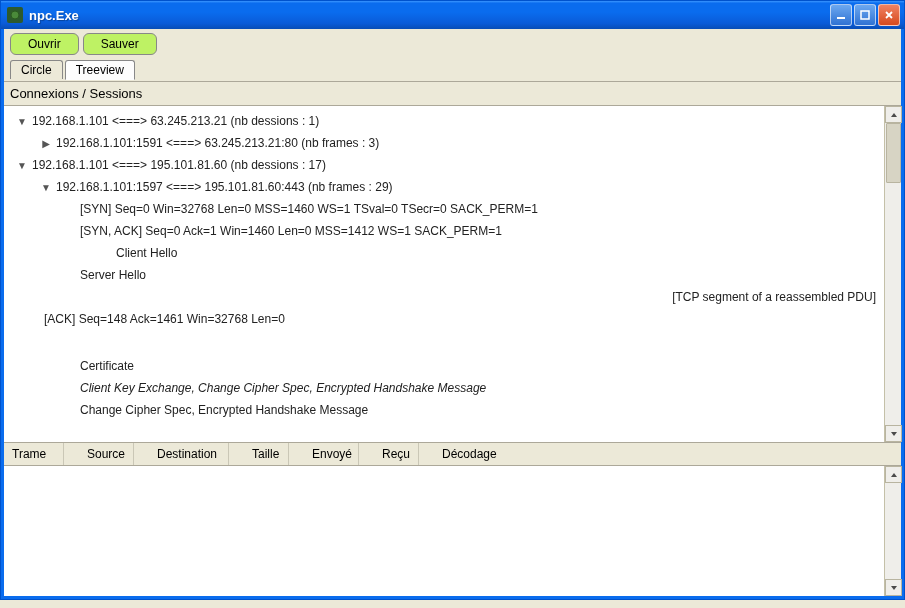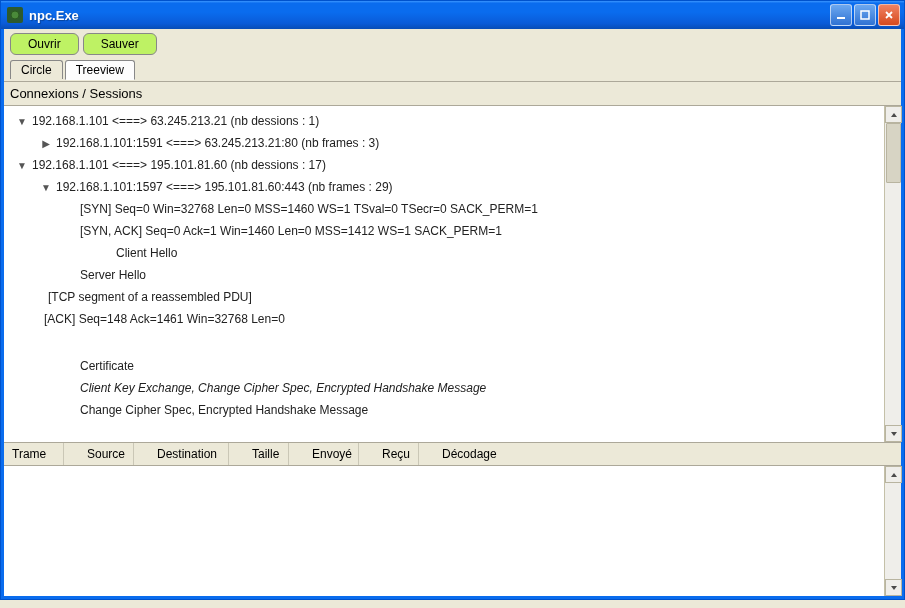--- a/index.html
+++ b/index.html
@@ -137,21 +137,21 @@
             <span>[SYN, ACK] Seq=0 Ack=1 Win=1460 Len=0 MSS=1412 WS=1 SACK_PERM=1</span>
           </div>
           <div class="node" style="padding-left: 60px; margin-left: 36px;">
             <span class="leaf-spacer"></span>
             <span>Client Hello</span>
           </div>
           <div class="node" style="padding-left: 60px;">
             <span class="leaf-spacer"></span>
             <span>Server Hello</span>
           </div>
-          <div class="node" style="padding-left: 28px;">
+          <div class="node" style="padding-left: 28px; justify-content: flex-end;">
             <span class="leaf-spacer"></span>
             <span>[TCP segment of a reassembled PDU]</span>
           </div>
           <div class="node" style="padding-left: 24px;">
             <span class="leaf-spacer"></span>
             <span>[ACK] Seq=148 Ack=1461 Win=32768 Len=0</span>
           </div>
           <div class="node" style="padding-left: 60px; margin-top: 25px;">
             <span class="leaf-spacer"></span>
             <span>Certificate</span>

